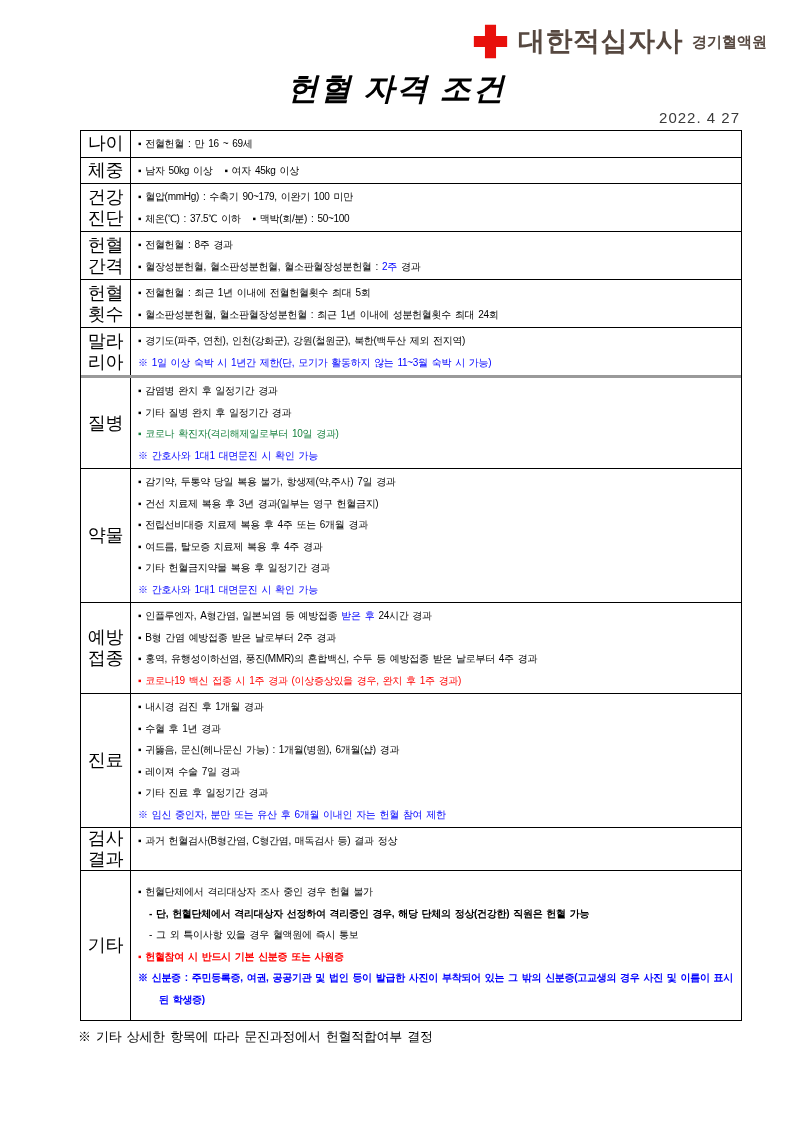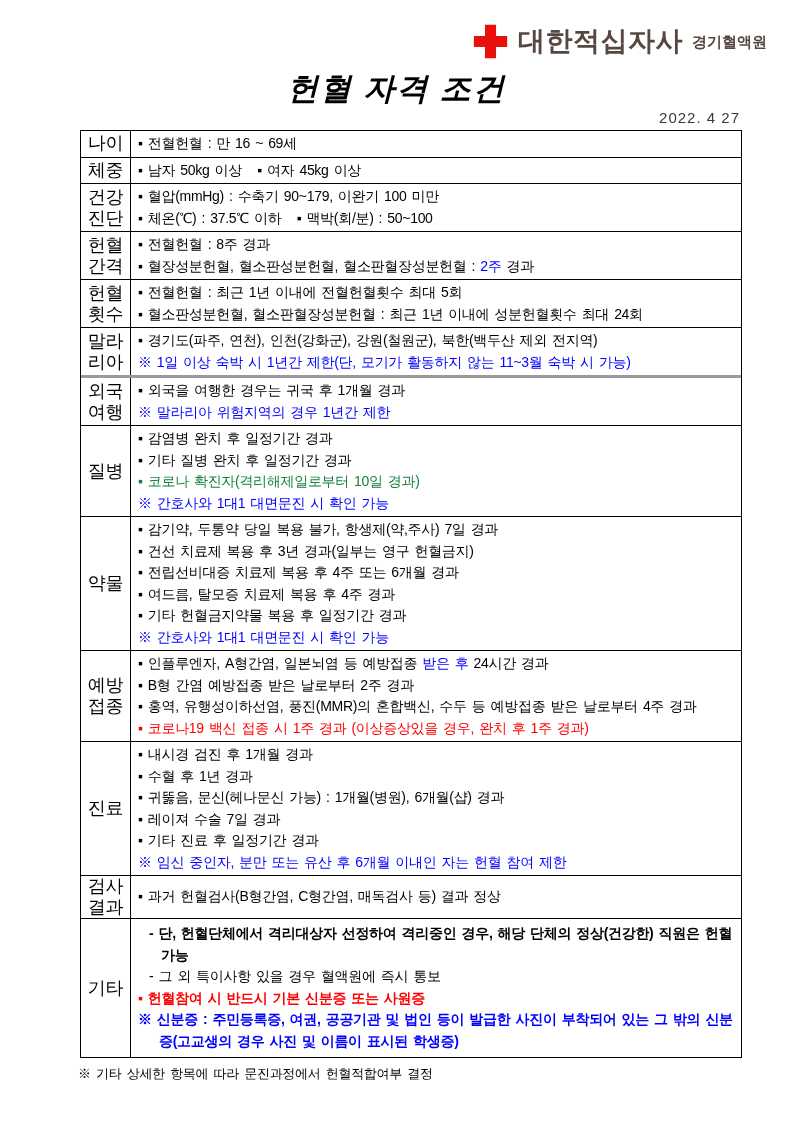--- a/index.html
+++ b/index.html
@@ -49,21 +49,21 @@
   .label-cell{
     width:50px;flex:0 0 50px;box-sizing:border-box;
     border-right:1px solid #000;
     display:flex;align-items:center;justify-content:center;
     text-align:center;white-space:pre-line;
     font-size:18px;line-height:21px;letter-spacing:-0.3px;
   }
   .content-cell{
     flex:1;min-width:0;box-sizing:border-box;
     padding:2px 4px 2px 7px;
-    font-size:14px;line-height:21.5px;
+    font-size:10px;line-height:21.5px;
     letter-spacing:-0.3px;word-spacing:1.5px;
   }
   .row:nth-child(12) .content-cell{padding-top:10px;padding-bottom:10px;}
   .row:nth-child(13) .content-cell{padding-top:4px;padding-bottom:5px;}
   .ln{padding-left:14px;text-indent:-14px;}
   .ln.note{padding-left:21px;text-indent:-21px;}
   .ln.sub{margin-left:11px;padding-left:12px;text-indent:-12px;}
   .seg{white-space:pre-wrap;}
   
   .footer{
@@ -129,28 +129,20 @@
       </div>
       <div class="row">
         <div class="label-cell">말라
 리아</div>
         <div class="content-cell">
           <div class="ln"><span class="seg">▪ 경기도(파주, 연천), 인천(강화군), 강원(철원군), 북한(백두산 제외 전지역)</span></div>
           <div class="ln note"><span class="seg" style="color: rgb(0, 0, 255);">※ 1일 이상 숙박 시 1년간 제한(단, 모기가 활동하지 않는 11~3월 숙박 시 가능)</span></div>
         </div>
       </div>
       <div class="row">
-        <div class="label-cell">외국
-여행</div>
-        <div class="content-cell">
-          <div class="ln"><span class="seg">▪ 외국을 여행한 경우는 귀국 후 1개월 경과</span></div>
-          <div class="ln note"><span class="seg" style="color: rgb(0, 0, 255);">※ 말라리아 위험지역의 경우 1년간 제한</span></div>
-        </div>
-      </div>
-      <div class="row">
         <div class="label-cell">질병</div>
         <div class="content-cell">
           <div class="ln"><span class="seg">▪ 감염병 완치 후 일정기간 경과</span></div>
           <div class="ln"><span class="seg">▪ 기타 질병 완치 후 일정기간 경과</span></div>
           <div class="ln"><span class="seg" style="color: #15803d;">▪ 코로나 확진자(격리해제일로부터 10일 경과)</span></div>
           <div class="ln note"><span class="seg" style="color: rgb(0, 0, 255);">※ 간호사와 1대1 대면문진 시 확인 가능</span></div>
         </div>
       </div>
       <div class="row">
         <div class="label-cell">약물</div>
@@ -187,20 +179,21 @@
       <div class="row">
         <div class="label-cell">검사
 결과</div>
         <div class="content-cell">
           <div class="ln"><span class="seg">▪ 과거 헌혈검사(B형간염, C형간염, 매독검사 등) 결과 정상</span></div>
         </div>
       </div>
       <div class="row">
         <div class="label-cell">기타</div>
         <div class="content-cell">
+          <div class="ln"><span class="seg">▪ 헌혈단체에서 격리대상자 조사 중인 경우 헌혈 불가</span></div>
           <div class="ln sub"><span class="seg" style="font-weight: 700;">- 단, 헌혈단체에서 격리대상자 선정하여 격리중인 경우, 해당 단체의 정상(건강한) 직원은 헌혈 가능</span></div>
           <div class="ln sub"><span class="seg">- 그 외 특이사항 있을 경우 혈액원에 즉시 통보</span></div>
           <div class="ln"><span class="seg" style="color: rgb(255, 0, 0); font-weight: 700; margin-top: 45px;">▪ 헌혈참여 시 반드시 기본 신분증 또는 사원증</span></div>
           <div class="ln note"><span class="seg" style="color: rgb(0, 0, 255); font-weight: 700;">※ 신분증 : 주민등록증, 여권, 공공기관 및 법인 등이 발급한 사진이 부착되어 있는 그 밖의 신분증(고교생의 경우 사진 및 이름이 표시된 학생증)</span></div>
         </div>
       </div>
     </div>
 
   <div class="footer">※ 기타 상세한 항목에 따라 문진과정에서 헌혈적합여부 결정</div>
 

